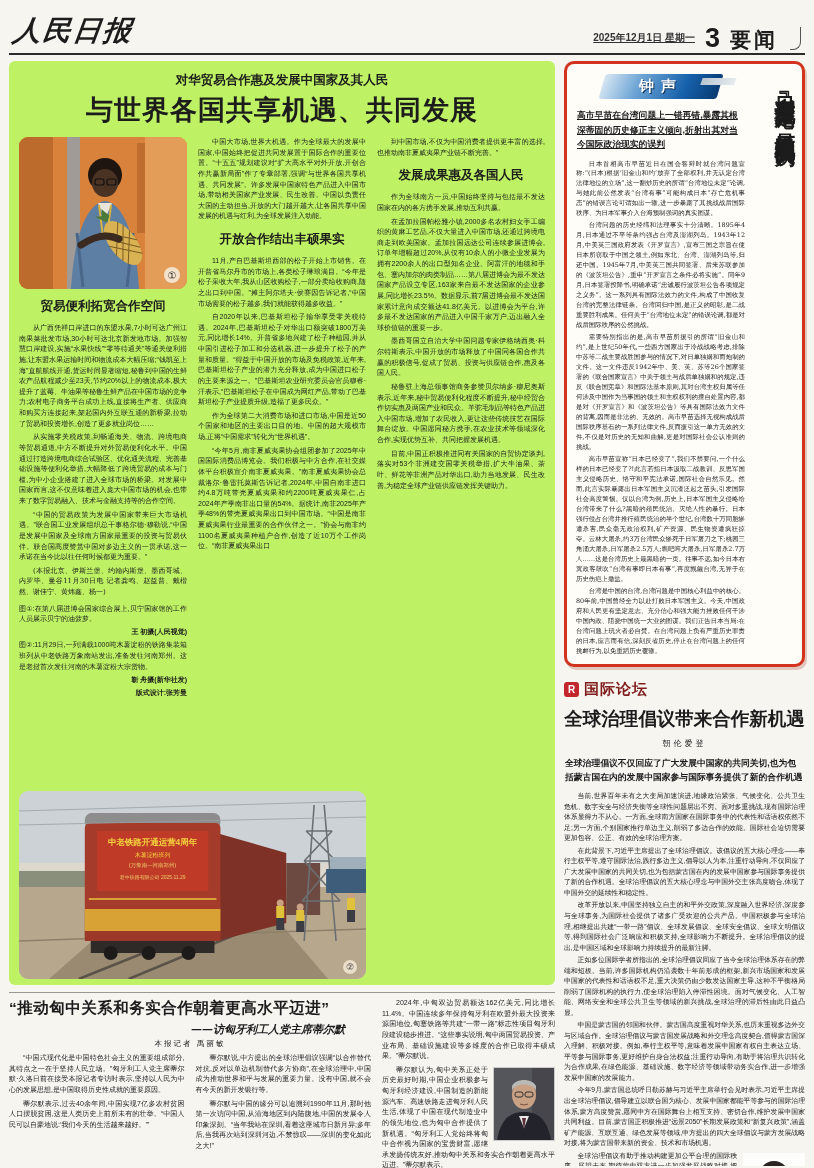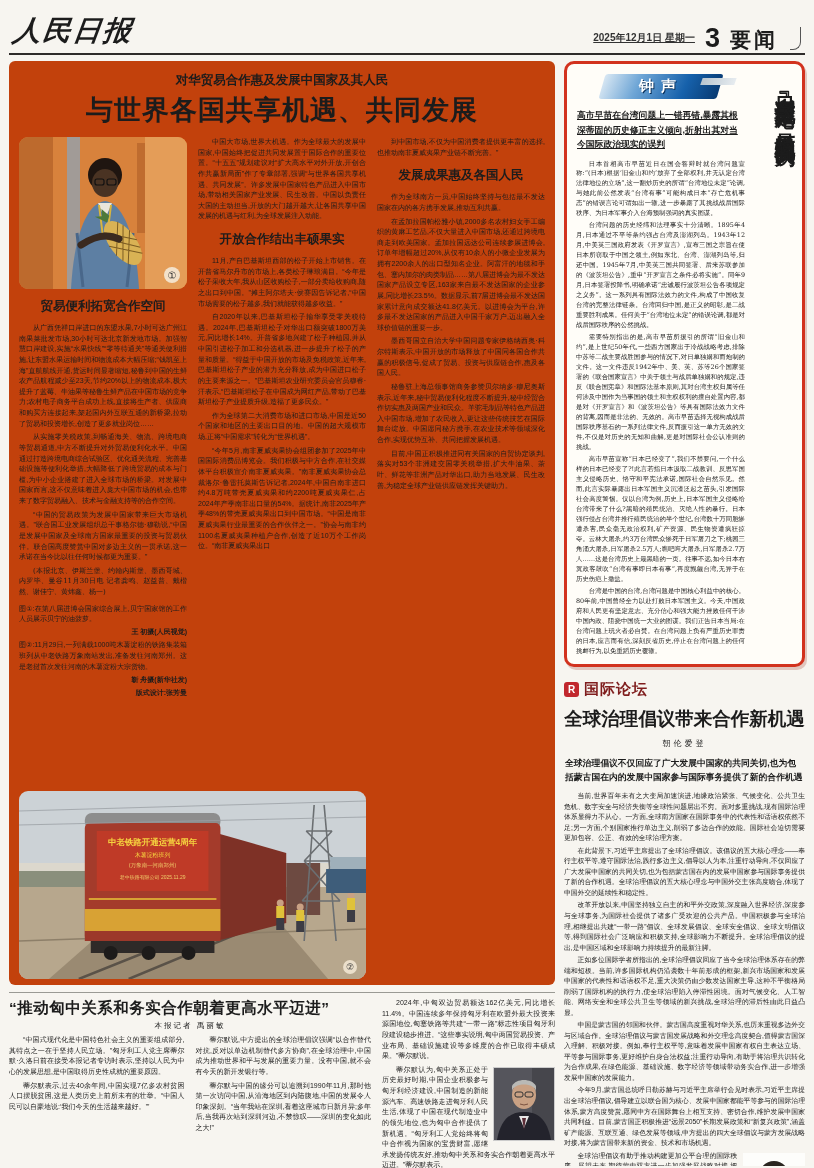--- a/index.html
+++ b/index.html
@@ -15,21 +15,21 @@
   .mast-date{font-size:10px;font-weight:bold;padding-bottom:5px;color:#333;text-decoration:underline;}
   .page-num{font-size:27px;font-weight:bold;line-height:.9;}
   .section-name{font-size:21px;font-weight:900;letter-spacing:3px;line-height:1;}
   .corner-mark{width:10px;height:22px;border-right:1.5px solid #555;border-bottom:1.5px solid #555;
                border-bottom-right-radius:8px;margin-left:2px;}
   
   .columns{display:flex;gap:9px;margin-top:6px;}
   .left-col{width:546px;flex:none;}
   .right-col{flex:1;min-width:0;}
   
-  .feature{background:#c2410c;border-radius:6px;padding:8px 10px 6px;}
+  .feature{background:#bef264;border-radius:6px;padding:8px 10px 6px;}
   .kicker{text-align:center;font-size:12.5px;font-weight:bold;margin:3px 0 3px;}
   .headline{text-align:center;font-size:27px;font-weight:900;letter-spacing:1px;margin:0 0 9px;}
   .fbody{display:grid;grid-template-columns:1fr 1fr 1fr;column-gap:11px;}
   .fcol{font-size:7px;line-height:1.52;text-align:justify;}
   .fcol p{margin:0 0 3px;text-indent:2em;}
   .subhead{font-size:12.5px;font-weight:bold;text-align:center;margin:8px 0 7px;text-indent:0 !important;}
   .row1{height:449px;overflow:hidden;}
   .col3{grid-row:1 / span 2;height:648px;overflow:hidden;}
   .train-wrap{grid-column:1 / span 2;padding-top:6px;}
   .photo{border-radius:9px;overflow:hidden;display:block;}
@@ -212,20 +212,21 @@
               <circle cx="332" cy="176" r="7" fill="#f4e9d6" opacity=".85"></circle>
               <text x="332" y="179.5" font-size="9" text-anchor="middle" fill="#333">②</text>
             </svg>
           </div>
         </div>
       </div>
 
       <div class="story">
         <div class="story-left">
           <div class="hun-headline">“推动匈中关系和务实合作朝着更高水平迈进”</div>
+          <div class="hun-sub">——访匈牙利工人党主席蒂尔默</div>
           <div class="byline">本报记者 禹丽敏</div>
           <div class="story-cols hun-cols">
             <div class="scol">
               <p>“中国式现代化是中国特色社会主义的重要组成部分,其特点之一在于坚持人民立场。”匈牙利工人党主席蒂尔默·久洛日前在接受本报记者专访时表示,坚持以人民为中心的发展思想,是中国取得历史性成就的重要原因。</p>
               <p>蒂尔默表示,过去40余年间,中国实现7亿多农村贫困人口摆脱贫困,这是人类历史上前所未有的壮举。“中国人民可以自豪地说:‘我们今天的生活越来越好。’”</p>
             </div>
             <div class="scol">
               <p>蒂尔默说,中方提出的全球治理倡议强调“以合作替代对抗,反对以单边机制替代多方协商”,在全球治理中,中国成为推动世界和平与发展的重要力量。没有中国,就不会有今天的新开发银行等。</p>
               <p>蒂尔默与中国的缘分可以追溯到1990年11月,那时他第一次访问中国,从沿海地区到内陆腹地,中国的发展令人印象深刻。“当年我站在深圳,看着这座城市日新月异;多年后,当我再次站到深圳河边,不禁惊叹——深圳的变化如此之大!”</p>
             </div>

